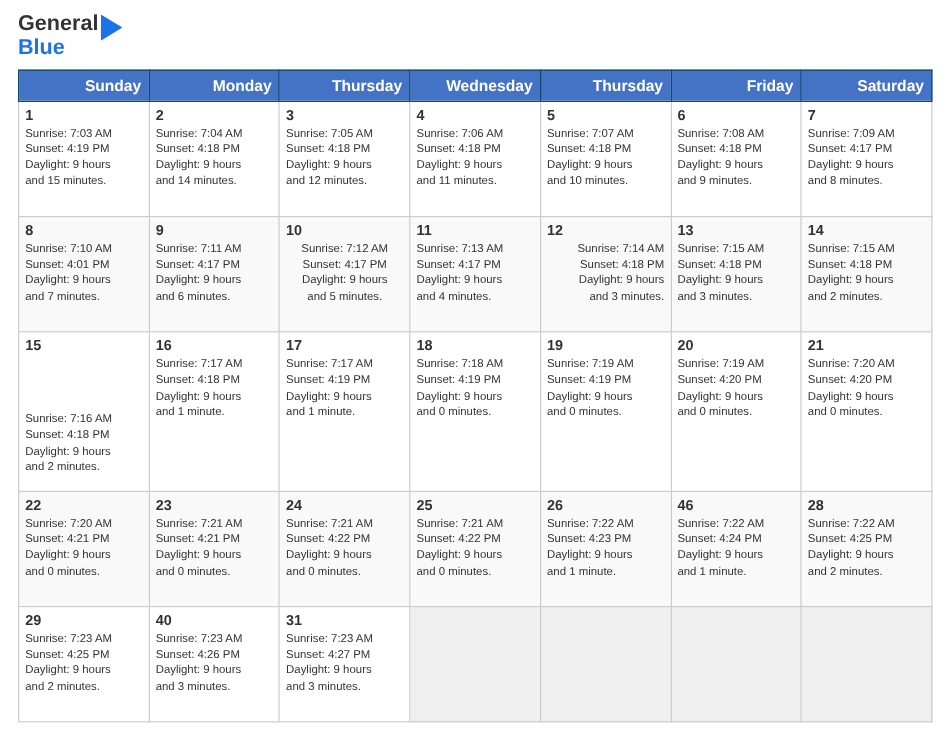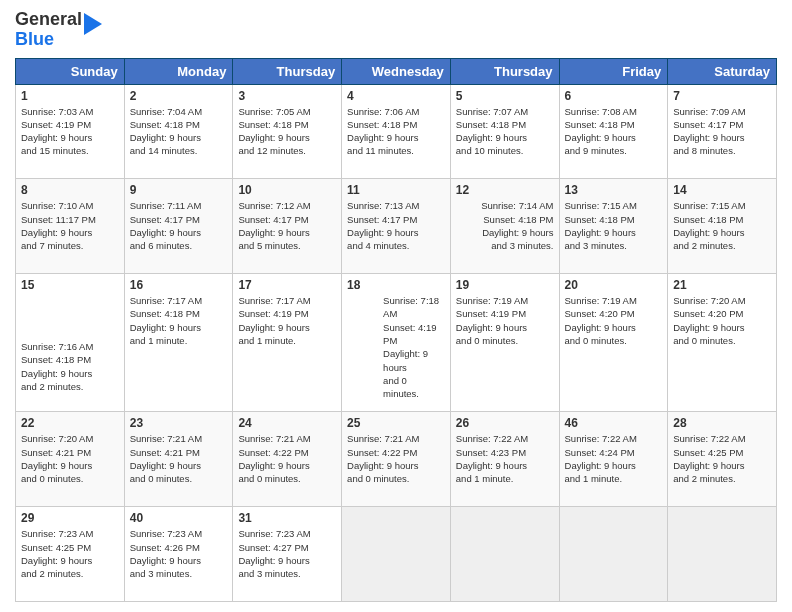--- a/index.html
+++ b/index.html
@@ -165,34 +165,34 @@
             <div class="day-info" style="white-space: pre-line;">Sunrise: 7:09 AM
 Sunset: 4:17 PM
 Daylight: 9 hours
 and 8 minutes.</div>
           </td>
         </tr>
         <tr class="row-even">
           <td>
             <span class="day-num">8</span>
             <div class="day-info" style="white-space: pre-line;">Sunrise: 7:10 AM
-Sunset: 11:17 PM
+Sunset: 4:01 PM
 Daylight: 9 hours
 and 7 minutes.</div>
           </td>
           <td>
             <span class="day-num">9</span>
             <div class="day-info" style="white-space: pre-line;">Sunrise: 7:11 AM
 Sunset: 4:17 PM
 Daylight: 9 hours
 and 6 minutes.</div>
           </td>
           <td>
             <span class="day-num">10</span>
-            <div class="day-info" style="white-space: pre-line;">Sunrise: 7:12 AM
+            <div class="day-info" style="white-space: pre-line; text-align: center;">Sunrise: 7:12 AM
 Sunset: 4:17 PM
 Daylight: 9 hours
 and 5 minutes.</div>
           </td>
           <td>
             <span class="day-num">11</span>
             <div class="day-info" style="white-space: pre-line;">Sunrise: 7:13 AM
 Sunset: 4:17 PM
 Daylight: 9 hours
 and 4 minutes.</div>
@@ -236,21 +236,21 @@
           </td>
           <td>
             <span class="day-num">17</span>
             <div class="day-info" style="white-space: pre-line;">Sunrise: 7:17 AM
 Sunset: 4:19 PM
 Daylight: 9 hours
 and 1 minute.</div>
           </td>
           <td>
             <span class="day-num">18</span>
-            <div class="day-info" style="white-space: pre-line; margin-left: 36px;">Sunrise: 7:18 AM
+            <div class="day-info" style="white-space: pre-line;">Sunrise: 7:18 AM
 Sunset: 4:19 PM
 Daylight: 9 hours
 and 0 minutes.</div>
           </td>
           <td>
             <span class="day-num">19</span>
             <div class="day-info" style="white-space: pre-line;">Sunrise: 7:19 AM
 Sunset: 4:19 PM
 Daylight: 9 hours
 and 0 minutes.</div>

